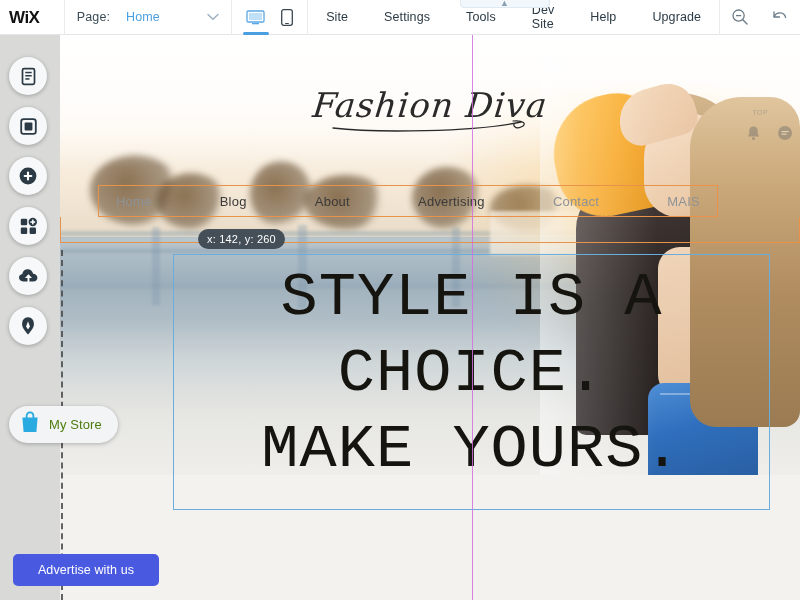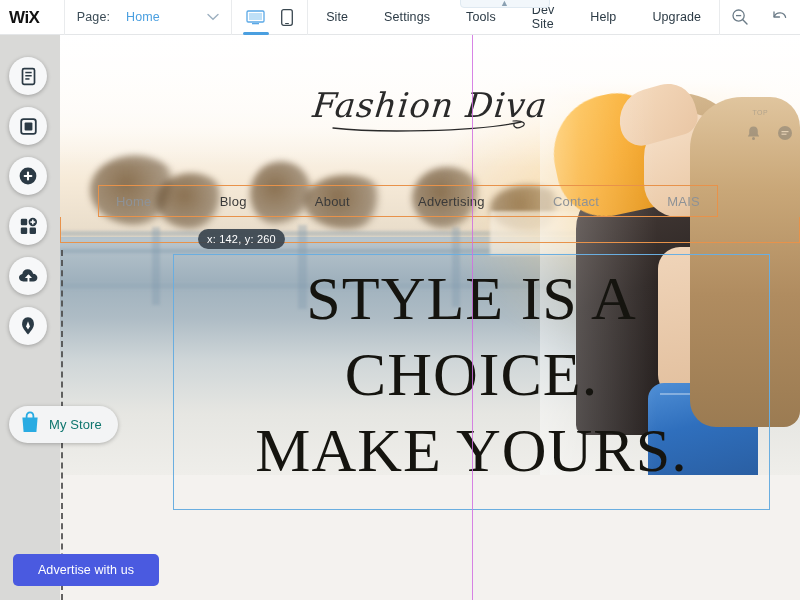--- a/index.html
+++ b/index.html
@@ -206,21 +206,21 @@
     border-right:1px solid #e8924a; z-index:13; pointer-events:none;
   }
 
   
   #headline {
     position:absolute; left:173px; top:219px; width:597px; height:256px;
     z-index:16; display:flex; flex-direction:column;
     align-items:center; justify-content:flex-start; padding-top:6px;
   }
   .hl-line {
-    font-family:Liberation Serif, serif;
+    font-family:Liberation Mono, monospace;
     font-size:62px; line-height:76px; color:#15140f;
     letter-spacing:1px; white-space:nowrap; font-weight:400;
   }
   
   #headline-sel {
     position:absolute; left:173px; top:219px; width:597px; height:256px;
     border:1px solid #6aaee0; z-index:17; pointer-events:none;
   }
 
   
@@ -266,21 +266,21 @@
     background:#f7f8f9; box-shadow:0 1px 4px rgba(0,0,0,.28);
     display:flex; align-items:center; justify-content:center;
     cursor:pointer; color:#2b3a45;
   }
   #store-pill {
     position:absolute; left:9px; top:371px; height:37px;
     background:#f3f4f5; border-radius:19px; box-shadow:0 1px 4px rgba(0,0,0,.26);
     display:flex; align-items:center; gap:8px; padding:0 16px 0 10px;
     z-index:45; cursor:pointer;
   }
-  .store-lbl { font-size:13px; color:#0f766e; letter-spacing:.1px; }
+  .store-lbl { font-size:13px; color:#4d7c0f; letter-spacing:.1px; }
 
   
   #advertise {
     position:absolute; left:13px; top:519px; width:146px; height:32px;
     background:#4a5ae0; border-radius:5px;
     display:flex; align-items:center; justify-content:center;
     z-index:44; cursor:pointer;
   }
   .adv-lbl { font-size:12.5px; color:#ffffff; letter-spacing:.1px; }
 </style>

